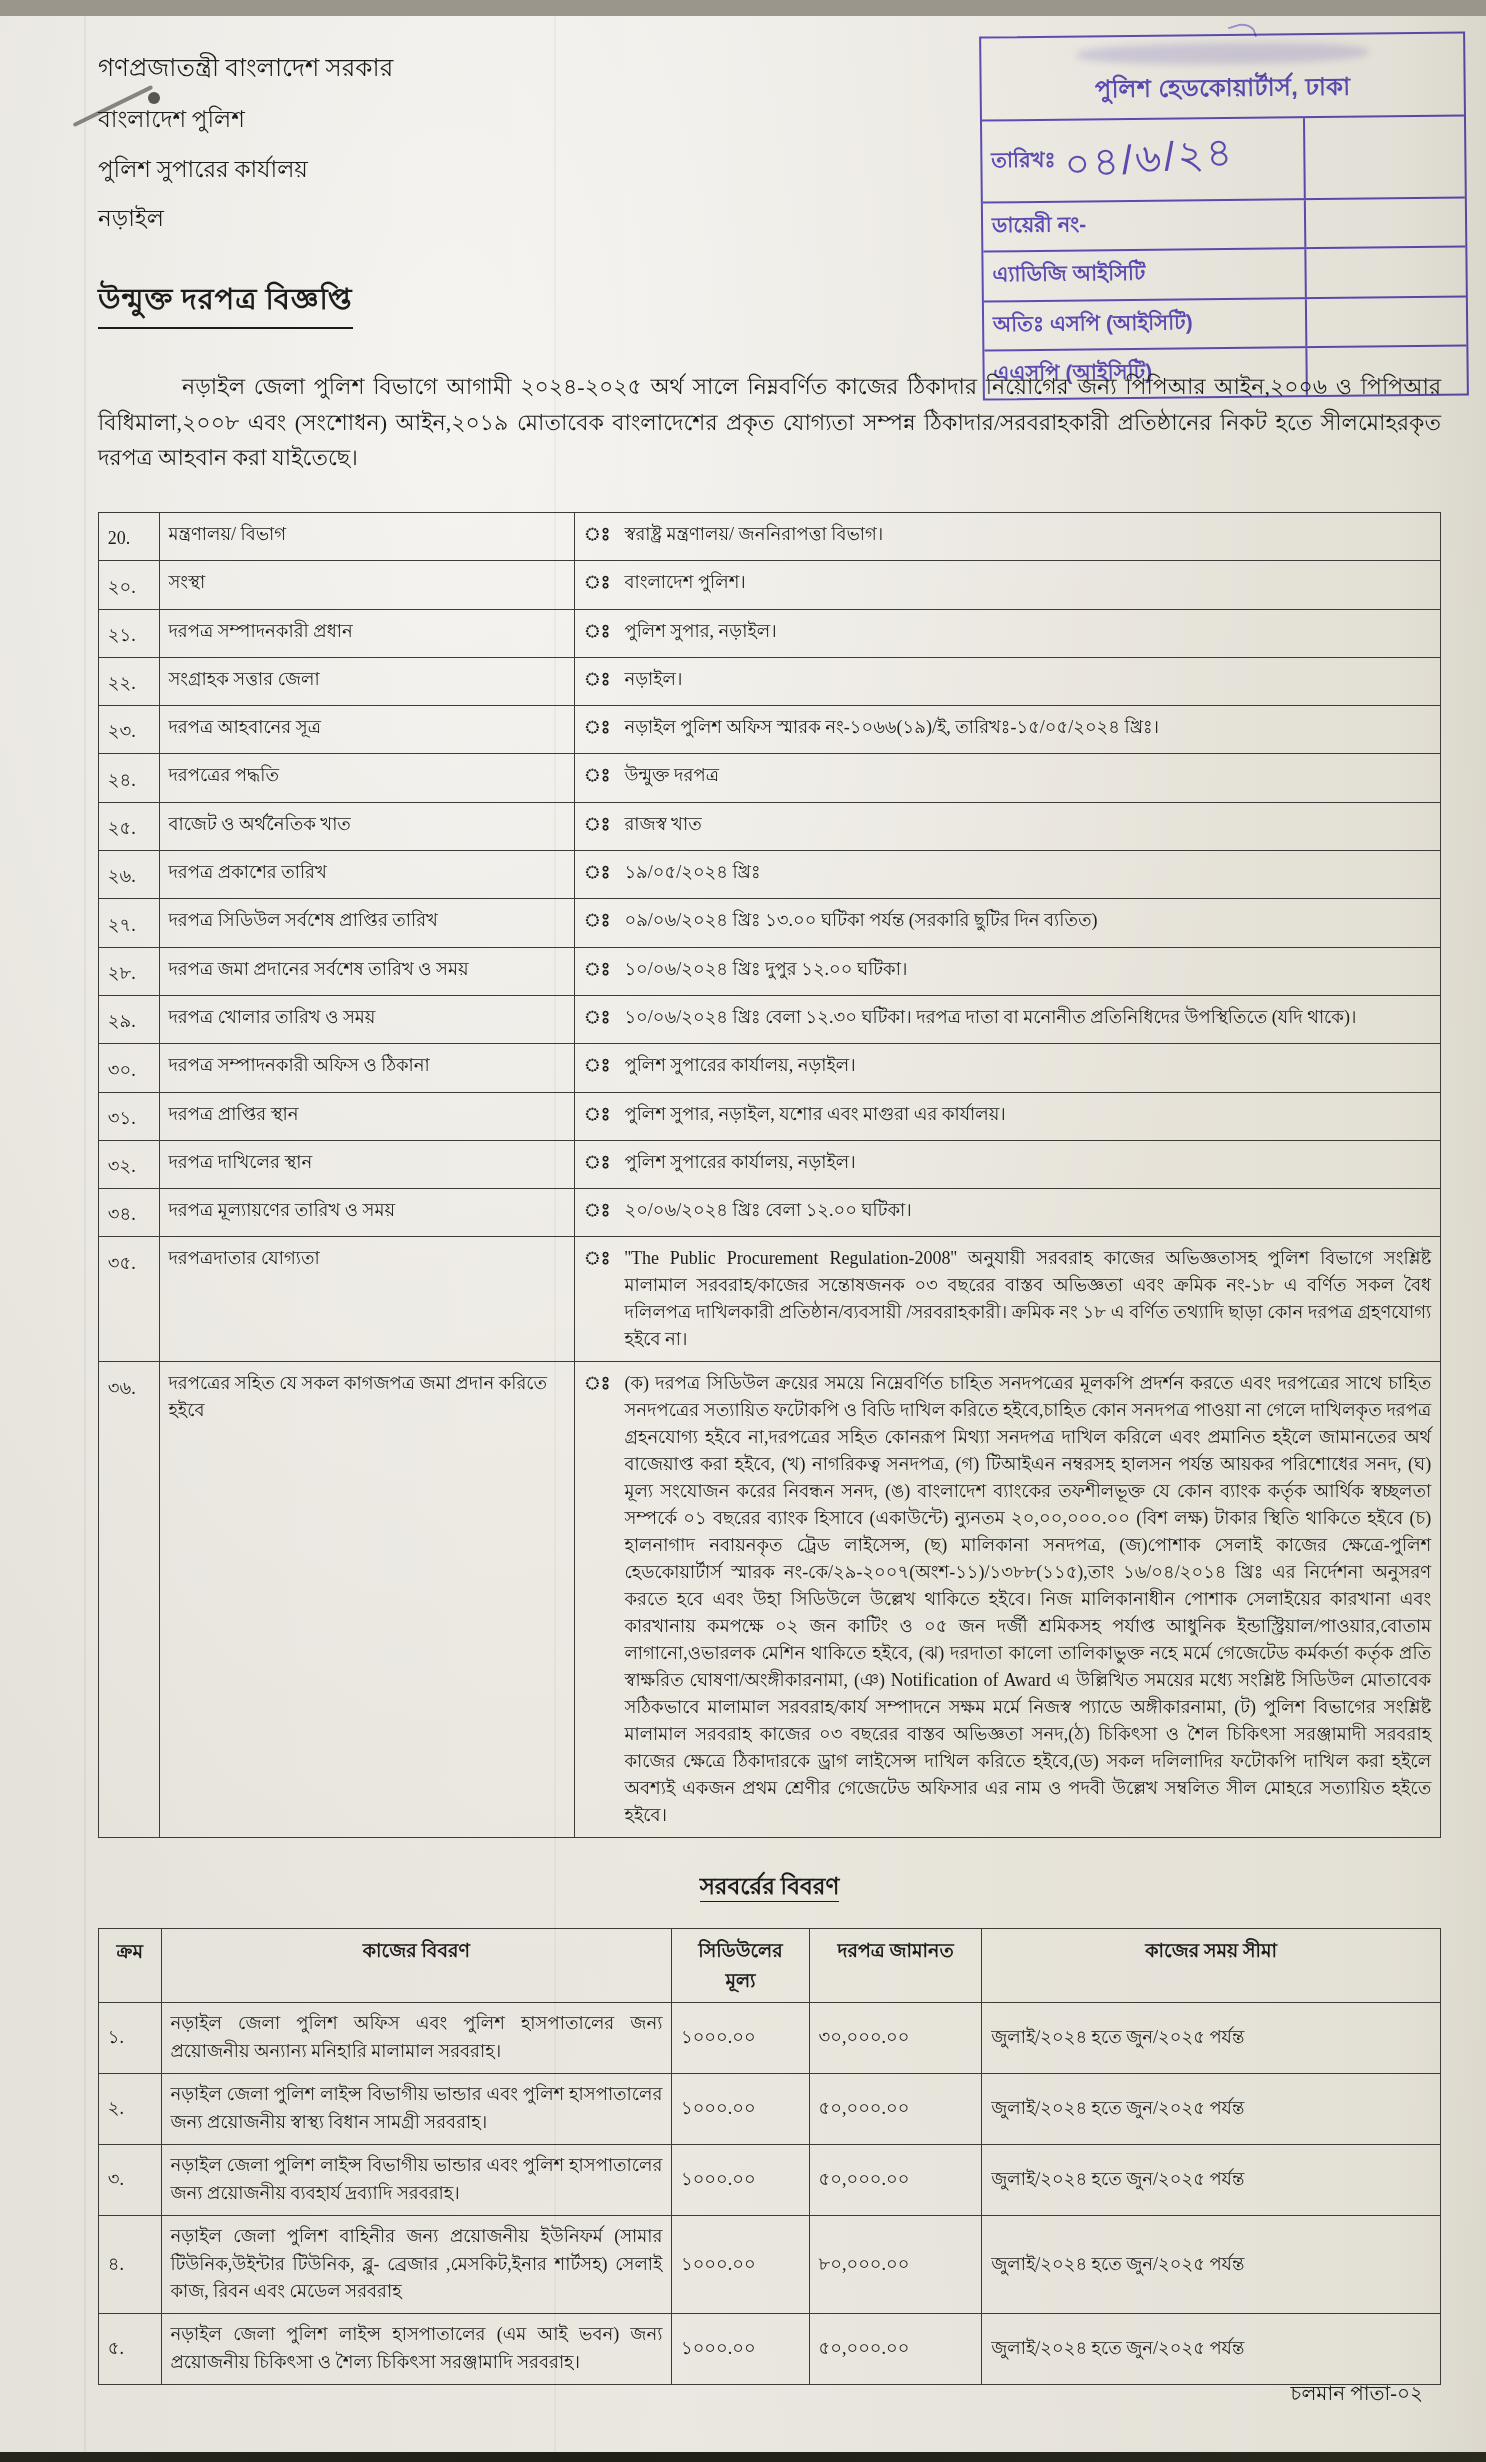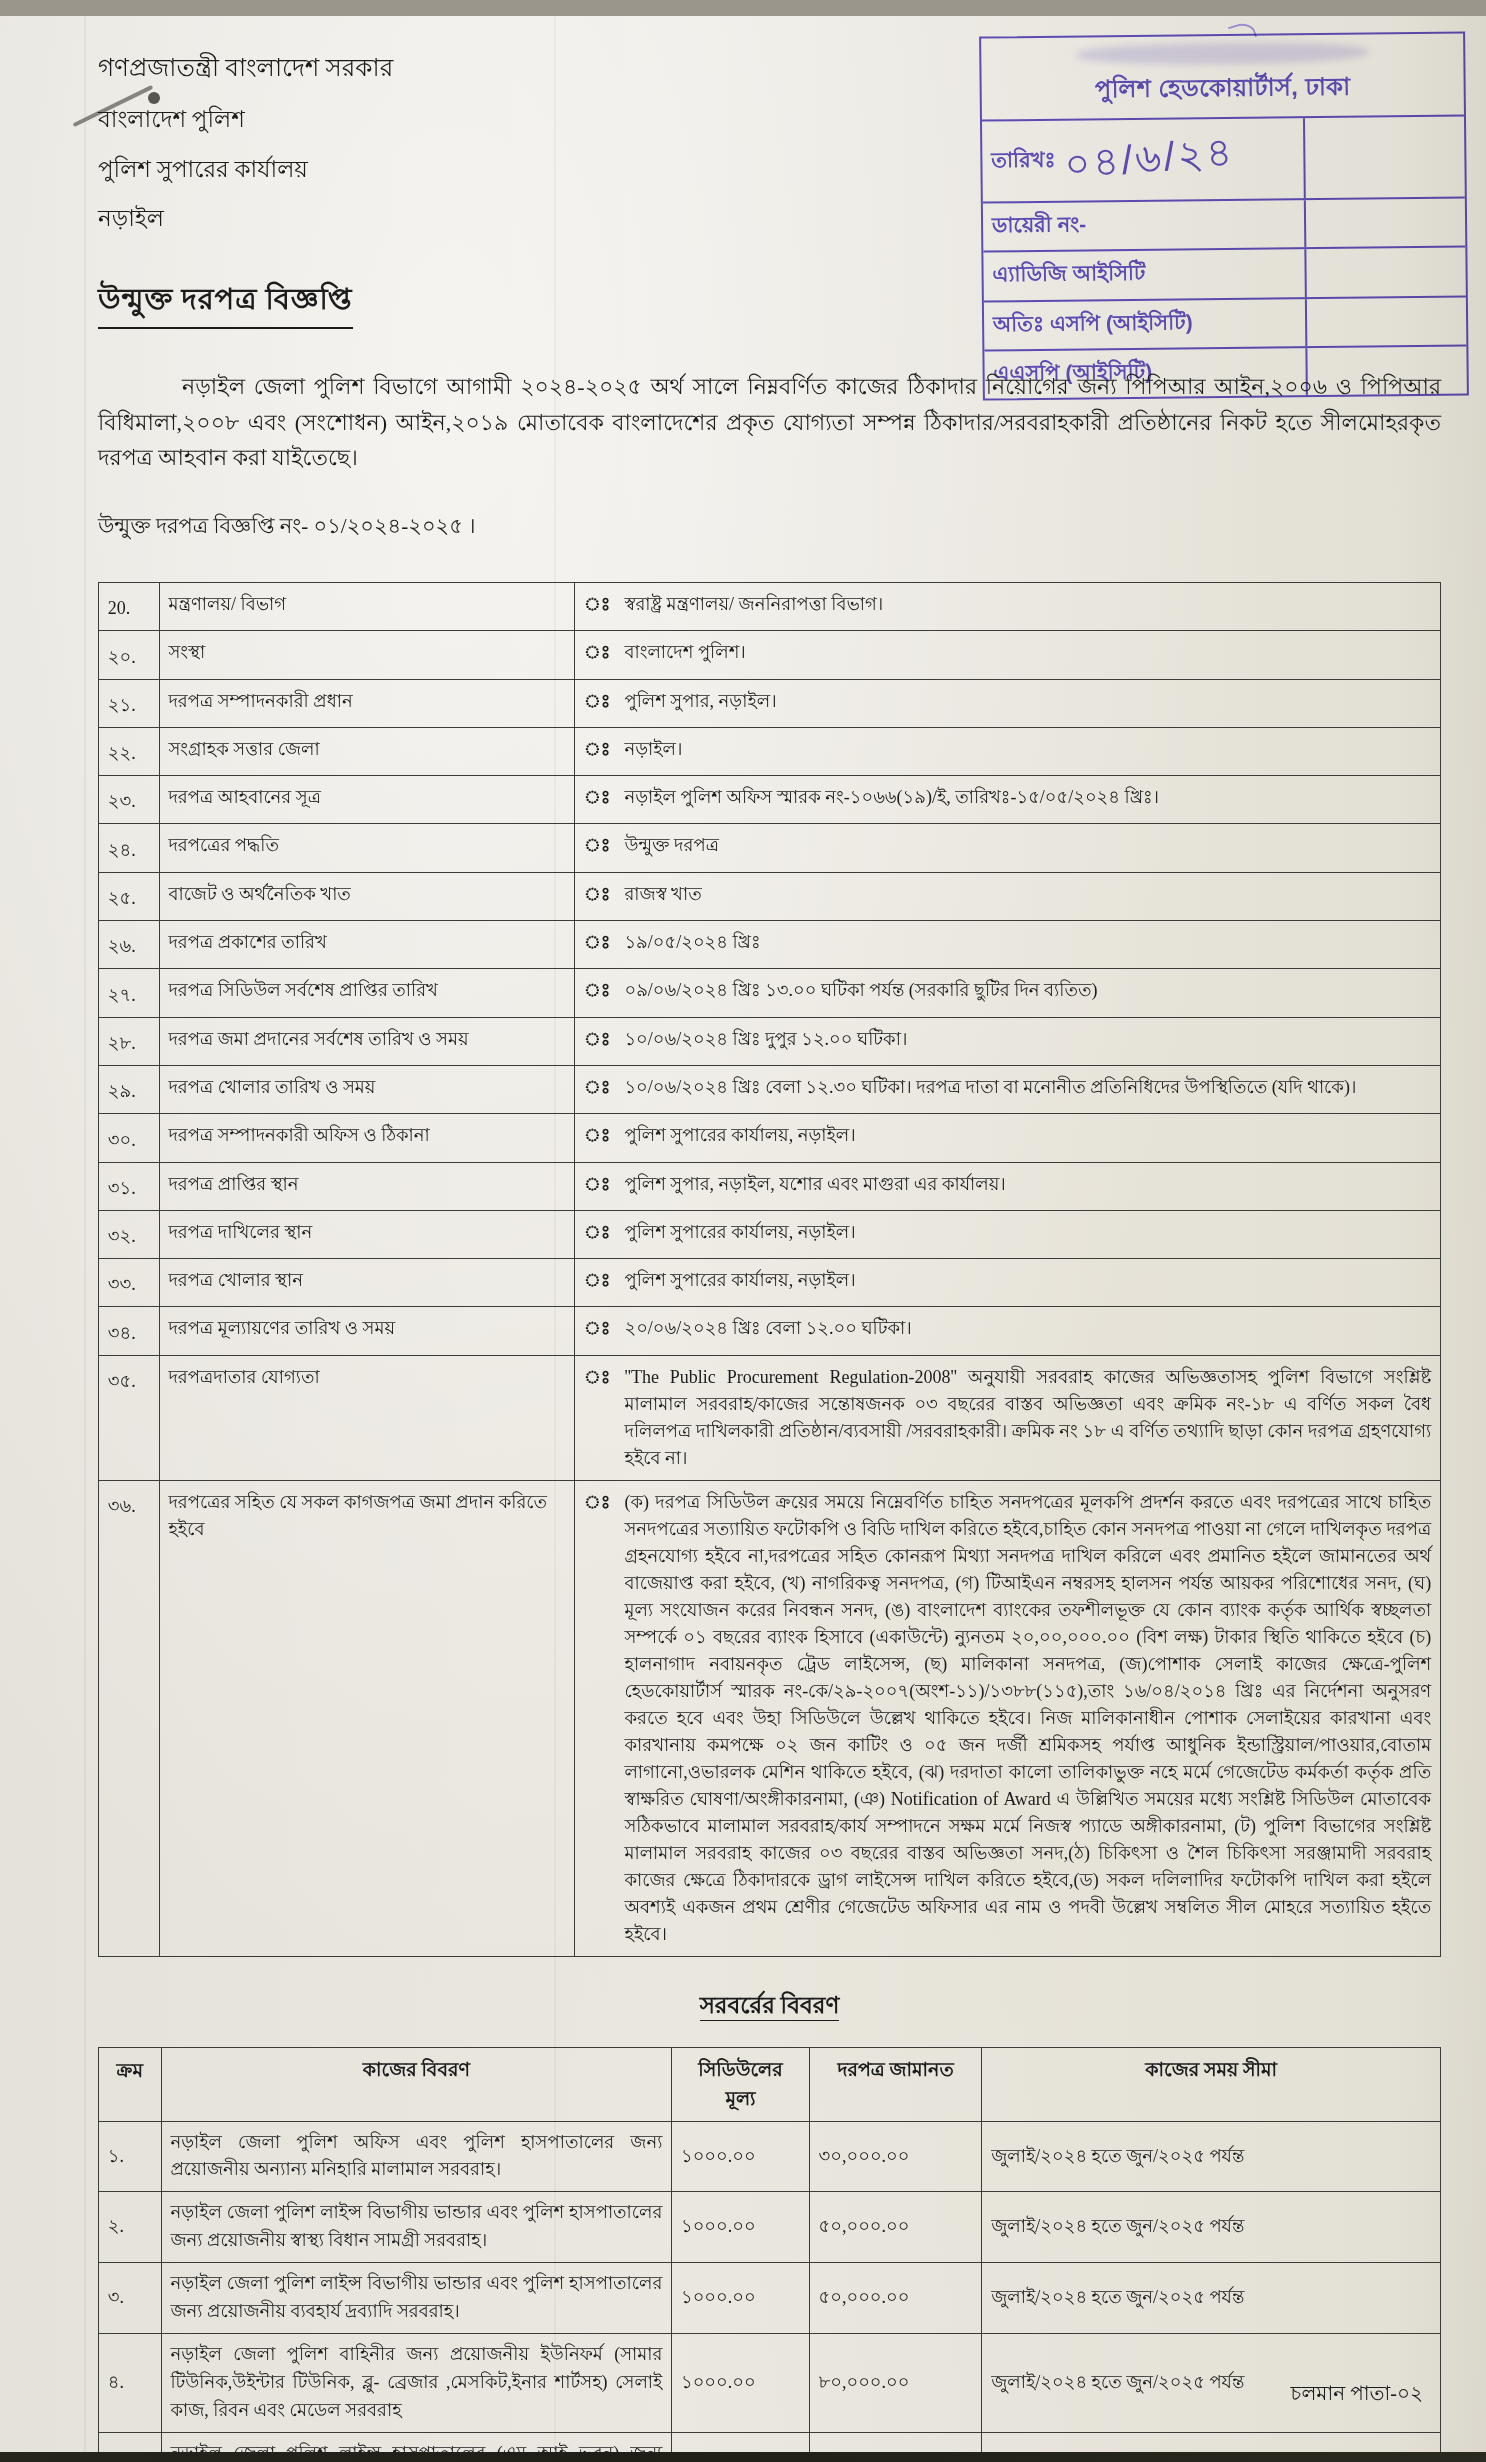--- a/index.html
+++ b/index.html
@@ -139,21 +139,20 @@
     <div class="doc-header">
       <div class="hdr-l1">গণপ্রজাতন্ত্রী বাংলাদেশ সরকার</div>
       <div class="hdr-l2">বাংলাদেশ পুলিশ</div>
       <div class="hdr-l3">পুলিশ সুপারের কার্যালয়</div>
       <div class="hdr-l4">নড়াইল</div>
       <div><span class="doc-title">উন্মুক্ত দরপত্র বিজ্ঞপ্তি</span></div>
     </div>
 
     <p class="intro">নড়াইল জেলা পুলিশ বিভাগে আগামী ২০২৪-২০২৫ অর্থ সালে নিম্নবর্ণিত কাজের ঠিকাদার নিয়োগের জন্য পিপিআর আইন,২০০৬ ও পিপিআর বিধিমালা,২০০৮ এবং (সংশোধন) আইন,২০১৯ মোতাবেক বাংলাদেশের প্রকৃত যোগ্যতা সম্পন্ন ঠিকাদার/সরবরাহকারী প্রতিষ্ঠানের নিকট হতে সীলমোহরকৃত দরপত্র আহবান করা যাইতেছে।</p>
 
-    <p class="notice-no">উন্মুক্ত দরপত্র বিজ্ঞপ্তি নং- ০১/২০২৪-২০২৫ ।</p>
 
     <table class="info-table">
       <tbody>
         <tr>
           <td class="sl-cell">20.</td>
           <td class="label-cell">মন্ত্রণালয়/ বিভাগ</td>
           <td>
               <div class="value-wrap">
                 <span class="sep">ঃ</span>
                 <span class="vtext">স্বরাষ্ট্র মন্ত্রণালয়/ জননিরাপত্তা বিভাগ।</span>
@@ -276,30 +275,20 @@
           <td>
               <div class="value-wrap">
                 <span class="sep">ঃ</span>
                 <span class="vtext">পুলিশ সুপার, নড়াইল, যশোর এবং মাগুরা এর কার্যালয়।</span>
               </div>
             </td>
         </tr>
         <tr>
           <td class="sl-cell">৩২.</td>
           <td class="label-cell">দরপত্র দাখিলের স্থান</td>
-          <td>
-              <div class="value-wrap">
-                <span class="sep">ঃ</span>
-                <span class="vtext">পুলিশ সুপারের কার্যালয়, নড়াইল।</span>
-              </div>
-            </td>
-        </tr>
-        <tr>
-          <td class="sl-cell">৩৩.</td>
-          <td class="label-cell">দরপত্র খোলার স্থান</td>
           <td>
               <div class="value-wrap">
                 <span class="sep">ঃ</span>
                 <span class="vtext">পুলিশ সুপারের কার্যালয়, নড়াইল।</span>
               </div>
             </td>
         </tr>
         <tr>
           <td class="sl-cell">৩৪.</td>
           <td class="label-cell">দরপত্র মূল্যায়ণের তারিখ ও সময়</td>

